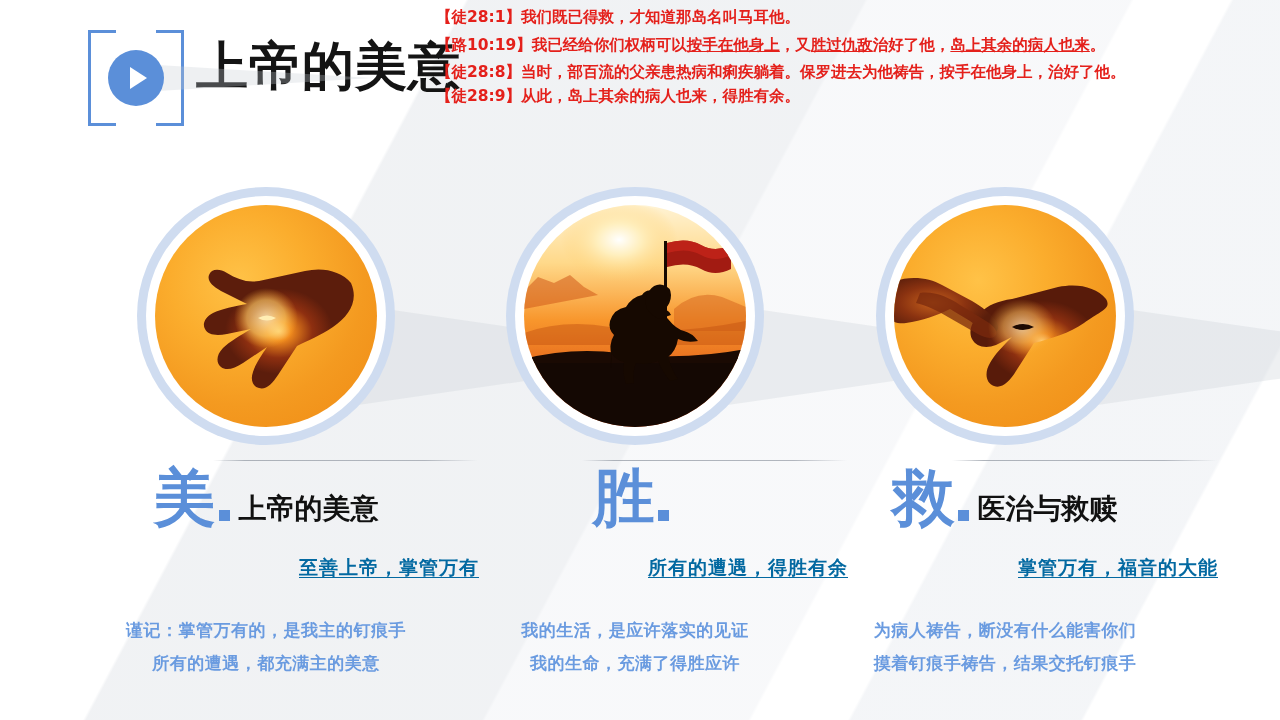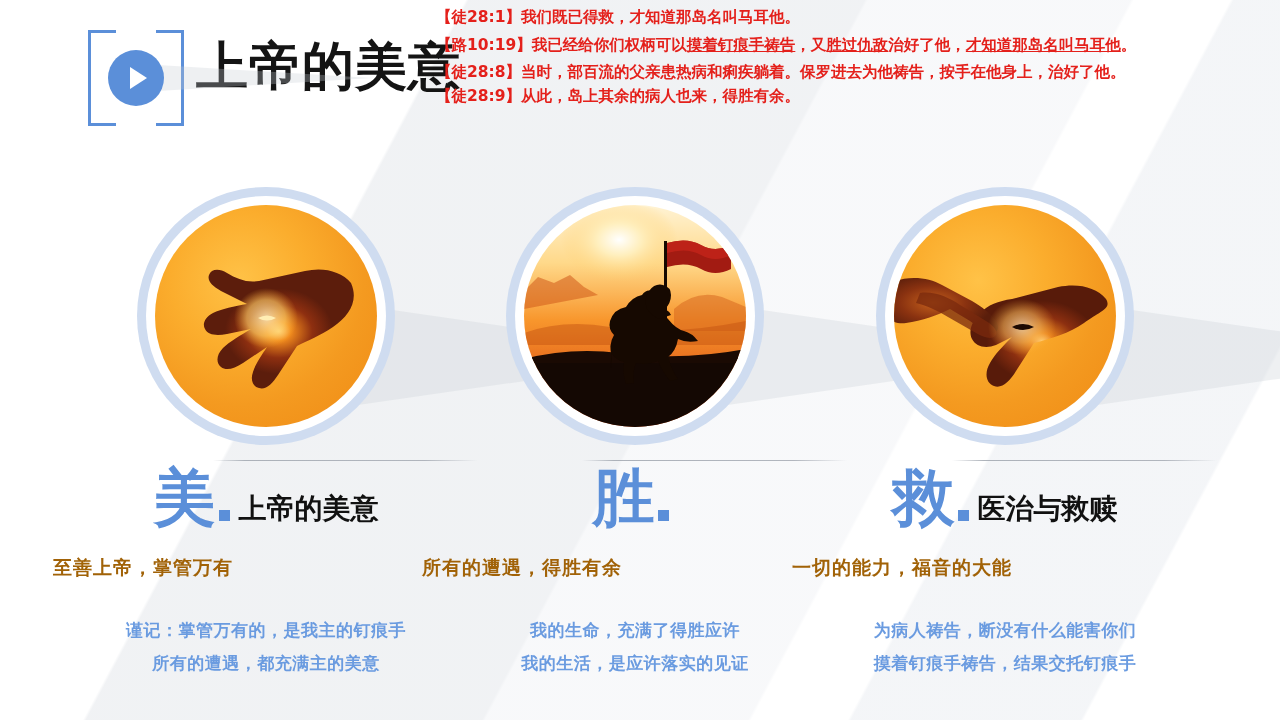--- a/index.html
+++ b/index.html
@@ -148,23 +148,23 @@
     margin:0 9px 7px 3px;flex:none;
   }
   .sub-title{
     font-size:28px;font-weight:bold;color:#111111;line-height:1;
     padding-bottom:5px;white-space:nowrap;
     font-family:"DejaVu Sans","Liberation Sans",sans-serif;
   }
 
   
   .slogan{
-    position:absolute;top:555px;left:0;width:426px;text-align:left;
-    color:#a16207;font-size:19px;font-weight:bold;letter-spacing:1px;
-    text-underline-offset:3px;
+    position:absolute;top:555px;left:0;width:426px;text-align:right;
+    color:#0369a1;font-size:19px;font-weight:bold;letter-spacing:1px;
+    text-decoration:underline;text-underline-offset:3px;
     font-family:"DejaVu Sans","Liberation Sans",sans-serif;
   }
 
   
   .body-lines{
     position:absolute;top:614px;left:0;width:426px;text-align:center;
     color:#6a9be0;font-size:17px;font-weight:bold;line-height:1.95;
     letter-spacing:.5px;
     font-family:Liberation Sans, sans-serif;
   }
@@ -183,21 +183,21 @@
     <div class="logo-shadow"></div>
     <div class="logo-circle">
       <div class="logo-play"></div>
     </div>
   </div>
 
   <div class="header-title">上帝的美意</div>
 
   <div class="verses">
     <div class="verse" id="v0"><span>【徒28:1】</span><span>我们既已得救，才知道那岛名叫马耳他。</span></div>
-    <div class="verse" id="v1"><span>【路10:19】</span><span>我已经给你们权柄可以</span><u>摸着钉痕手祷告</u><span>，又</span><u>胜过仇敌</u><span>治好了他，</span><u>才知道那岛名叫马耳他</u><span>。</span></div>
+    <div class="verse" id="v1"><span>【路10:19】</span><span>我已经给你们权柄可以</span><u>按手在他身上</u><span>，又</span><u>胜过仇敌</u><span>治好了他，</span><u>岛上其余的病人也来</u><span>。</span></div>
     <div class="verse tight" id="v2"><span>【徒28:8】</span><span>当时，部百流的父亲患热病和痢疾躺着。保罗进去为他祷告，按手在他身上，治好了他。</span></div>
     <div class="verse tight" id="v3"><span>【徒28:9】</span><span>从此，岛上其余的病人也来，得胜有余。</span></div>
   </div>
 
   <div class="cols">
 
     <div class="col c1">
       <div class="pic-holder">
         <div class="long-shadow"></div>
         <div class="pic-ring">
@@ -280,22 +280,22 @@
           </div>
         </div>
       </div>
       <div class="sep"></div>
       <div class="title-row">
         <span class="big-char">胜</span>
         <span class="dot"></span>
       </div>
       <div class="slogan">所有的遭遇，得胜有余</div>
       <div class="body-lines">
+        <div>我的生活，是应许落实的见证</div>
         <div>我的生命，充满了得胜应许</div>
-        <div>我的生活，是应许落实的见证</div>
       </div>
     </div>
 
     <div class="col c3">
       <div class="pic-holder">
         <div class="long-shadow"></div>
         <div class="pic-ring">
           <div class="pic">
             <div class="sun-bg"></div>
             <svg class="hand-svg" viewBox="0 0 222 222">
@@ -334,21 +334,21 @@
             </svg>
           </div>
         </div>
       </div>
       <div class="sep"></div>
       <div class="title-row">
         <span class="big-char">救</span>
         <span class="dot"></span>
         <span class="sub-title">医治与救赎</span>
       </div>
-      <div class="slogan">一切的能力，福音的大能</div>
+      <div class="slogan">掌管万有，福音的大能</div>
       <div class="body-lines">
         <div>为病人祷告，断没有什么能害你们</div>
         <div>摸着钉痕手祷告，结果交托钉痕手</div>
       </div>
     </div>
 
   </div>
 </div>
 
 </body></html>

